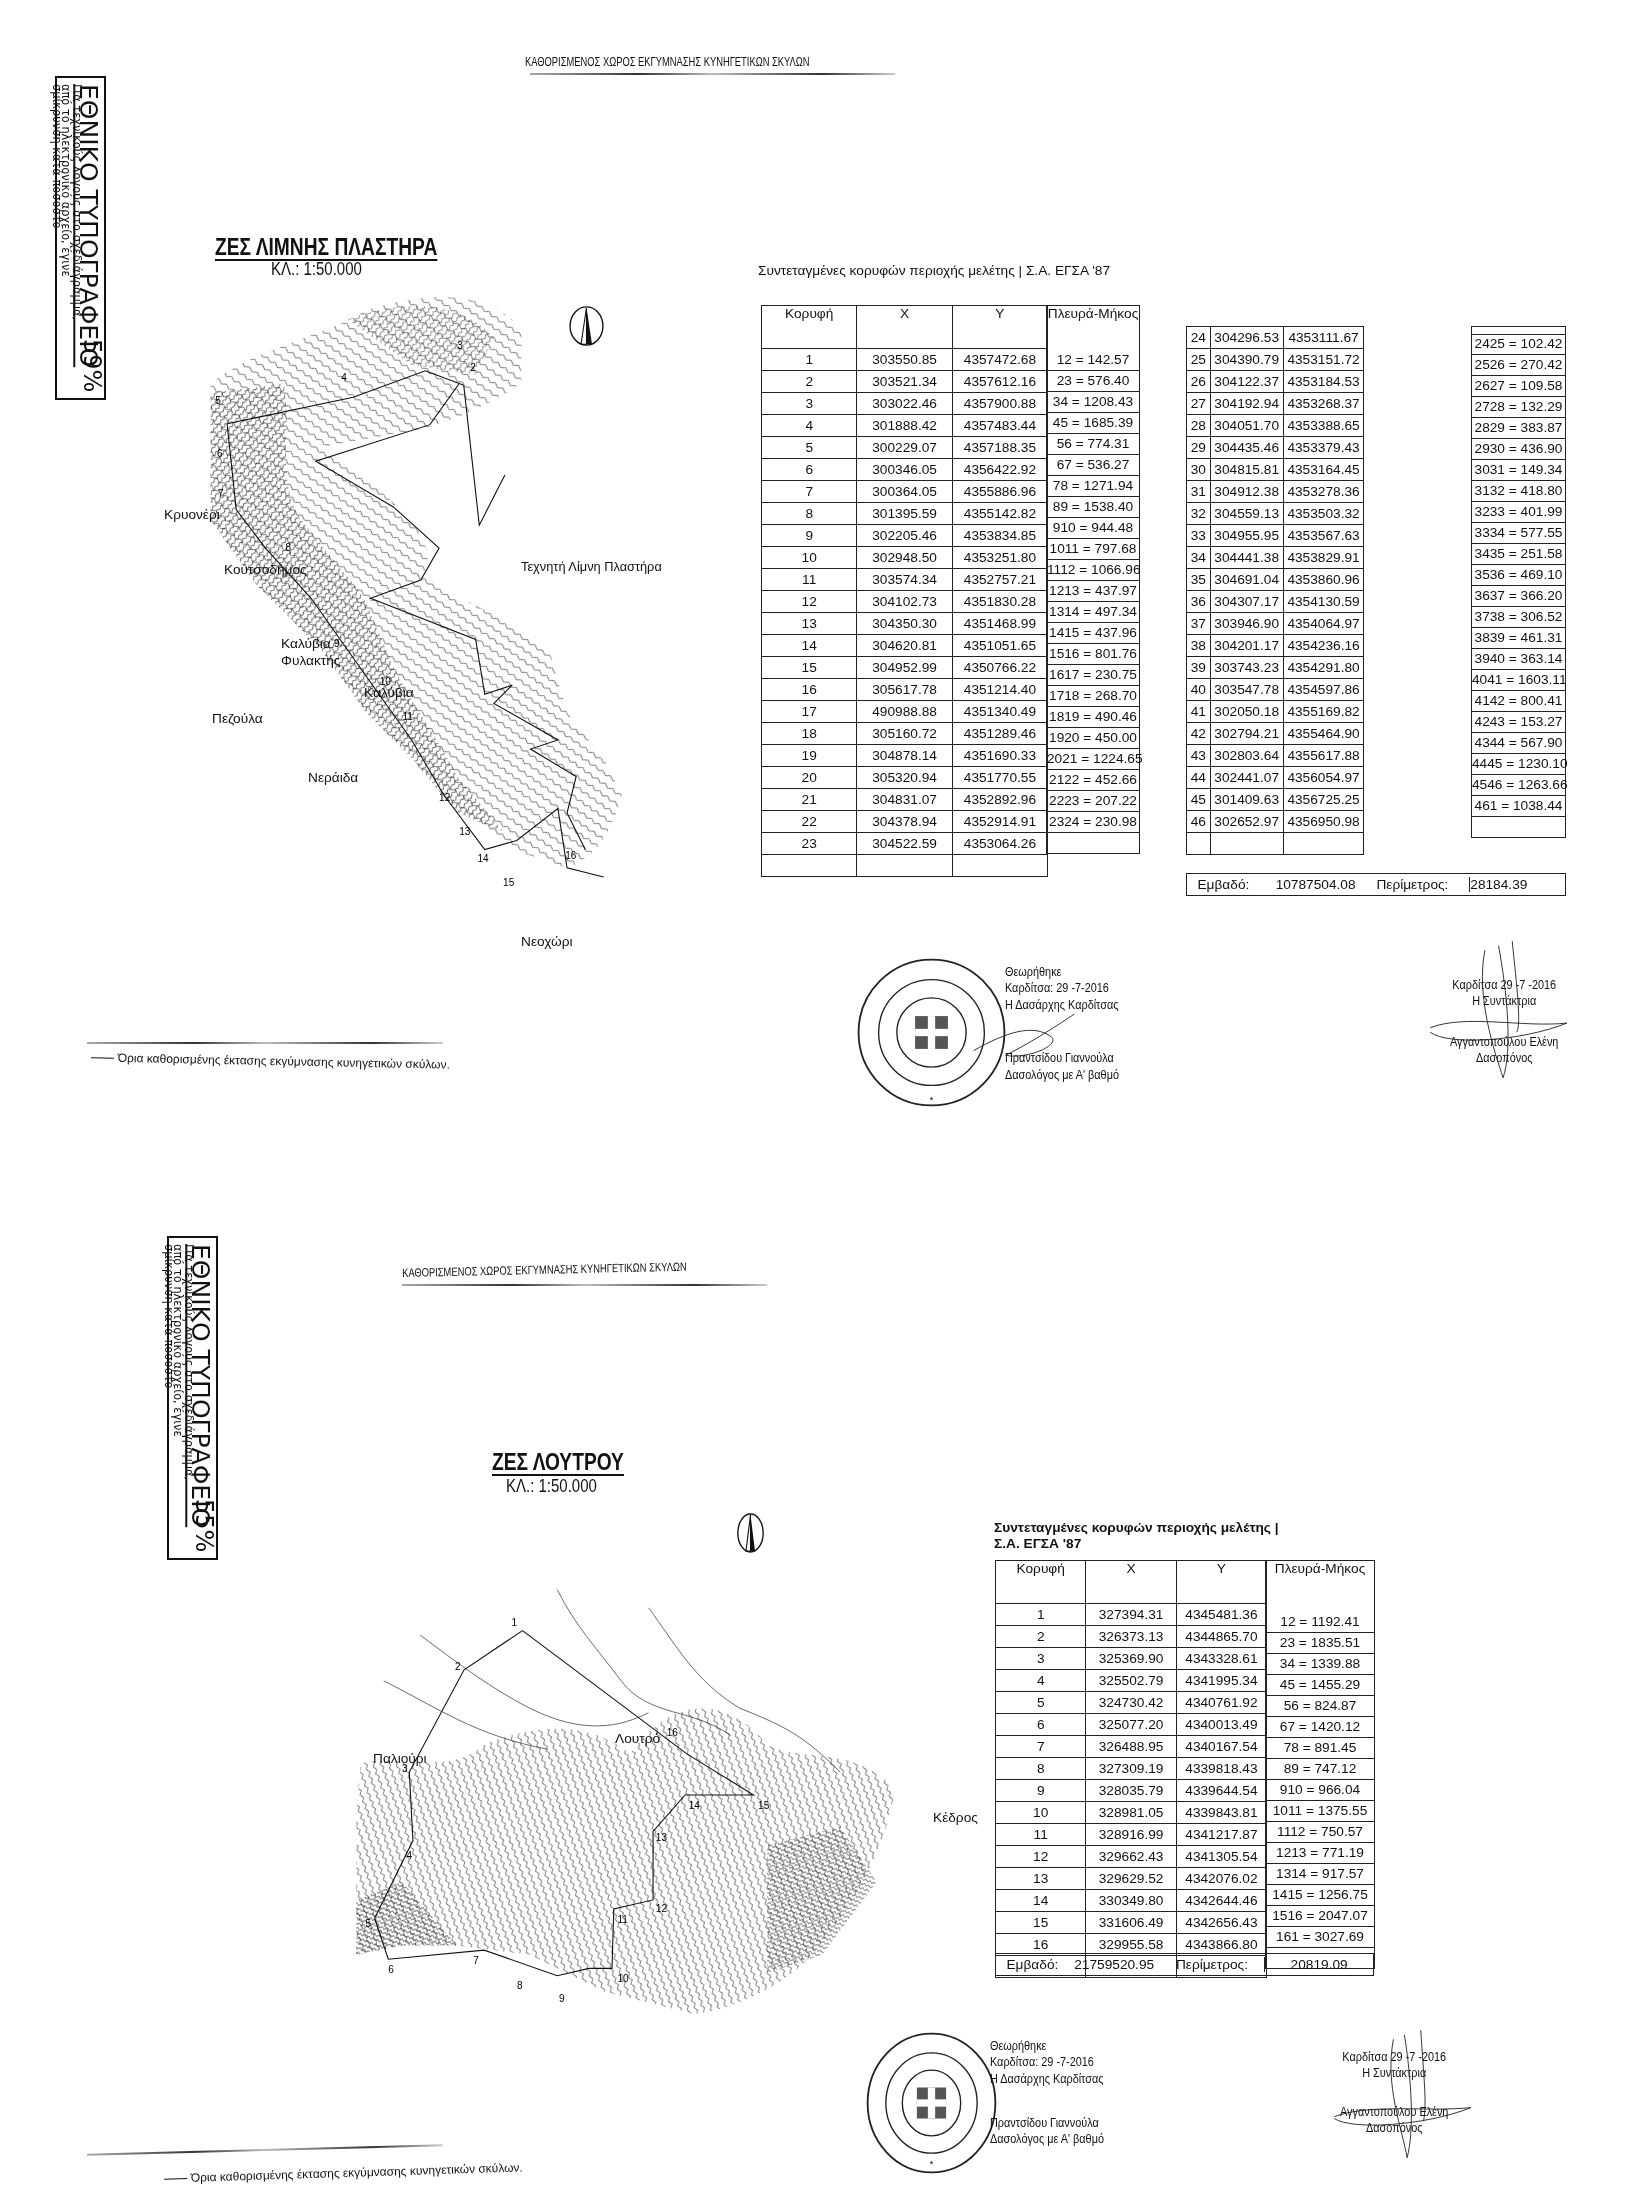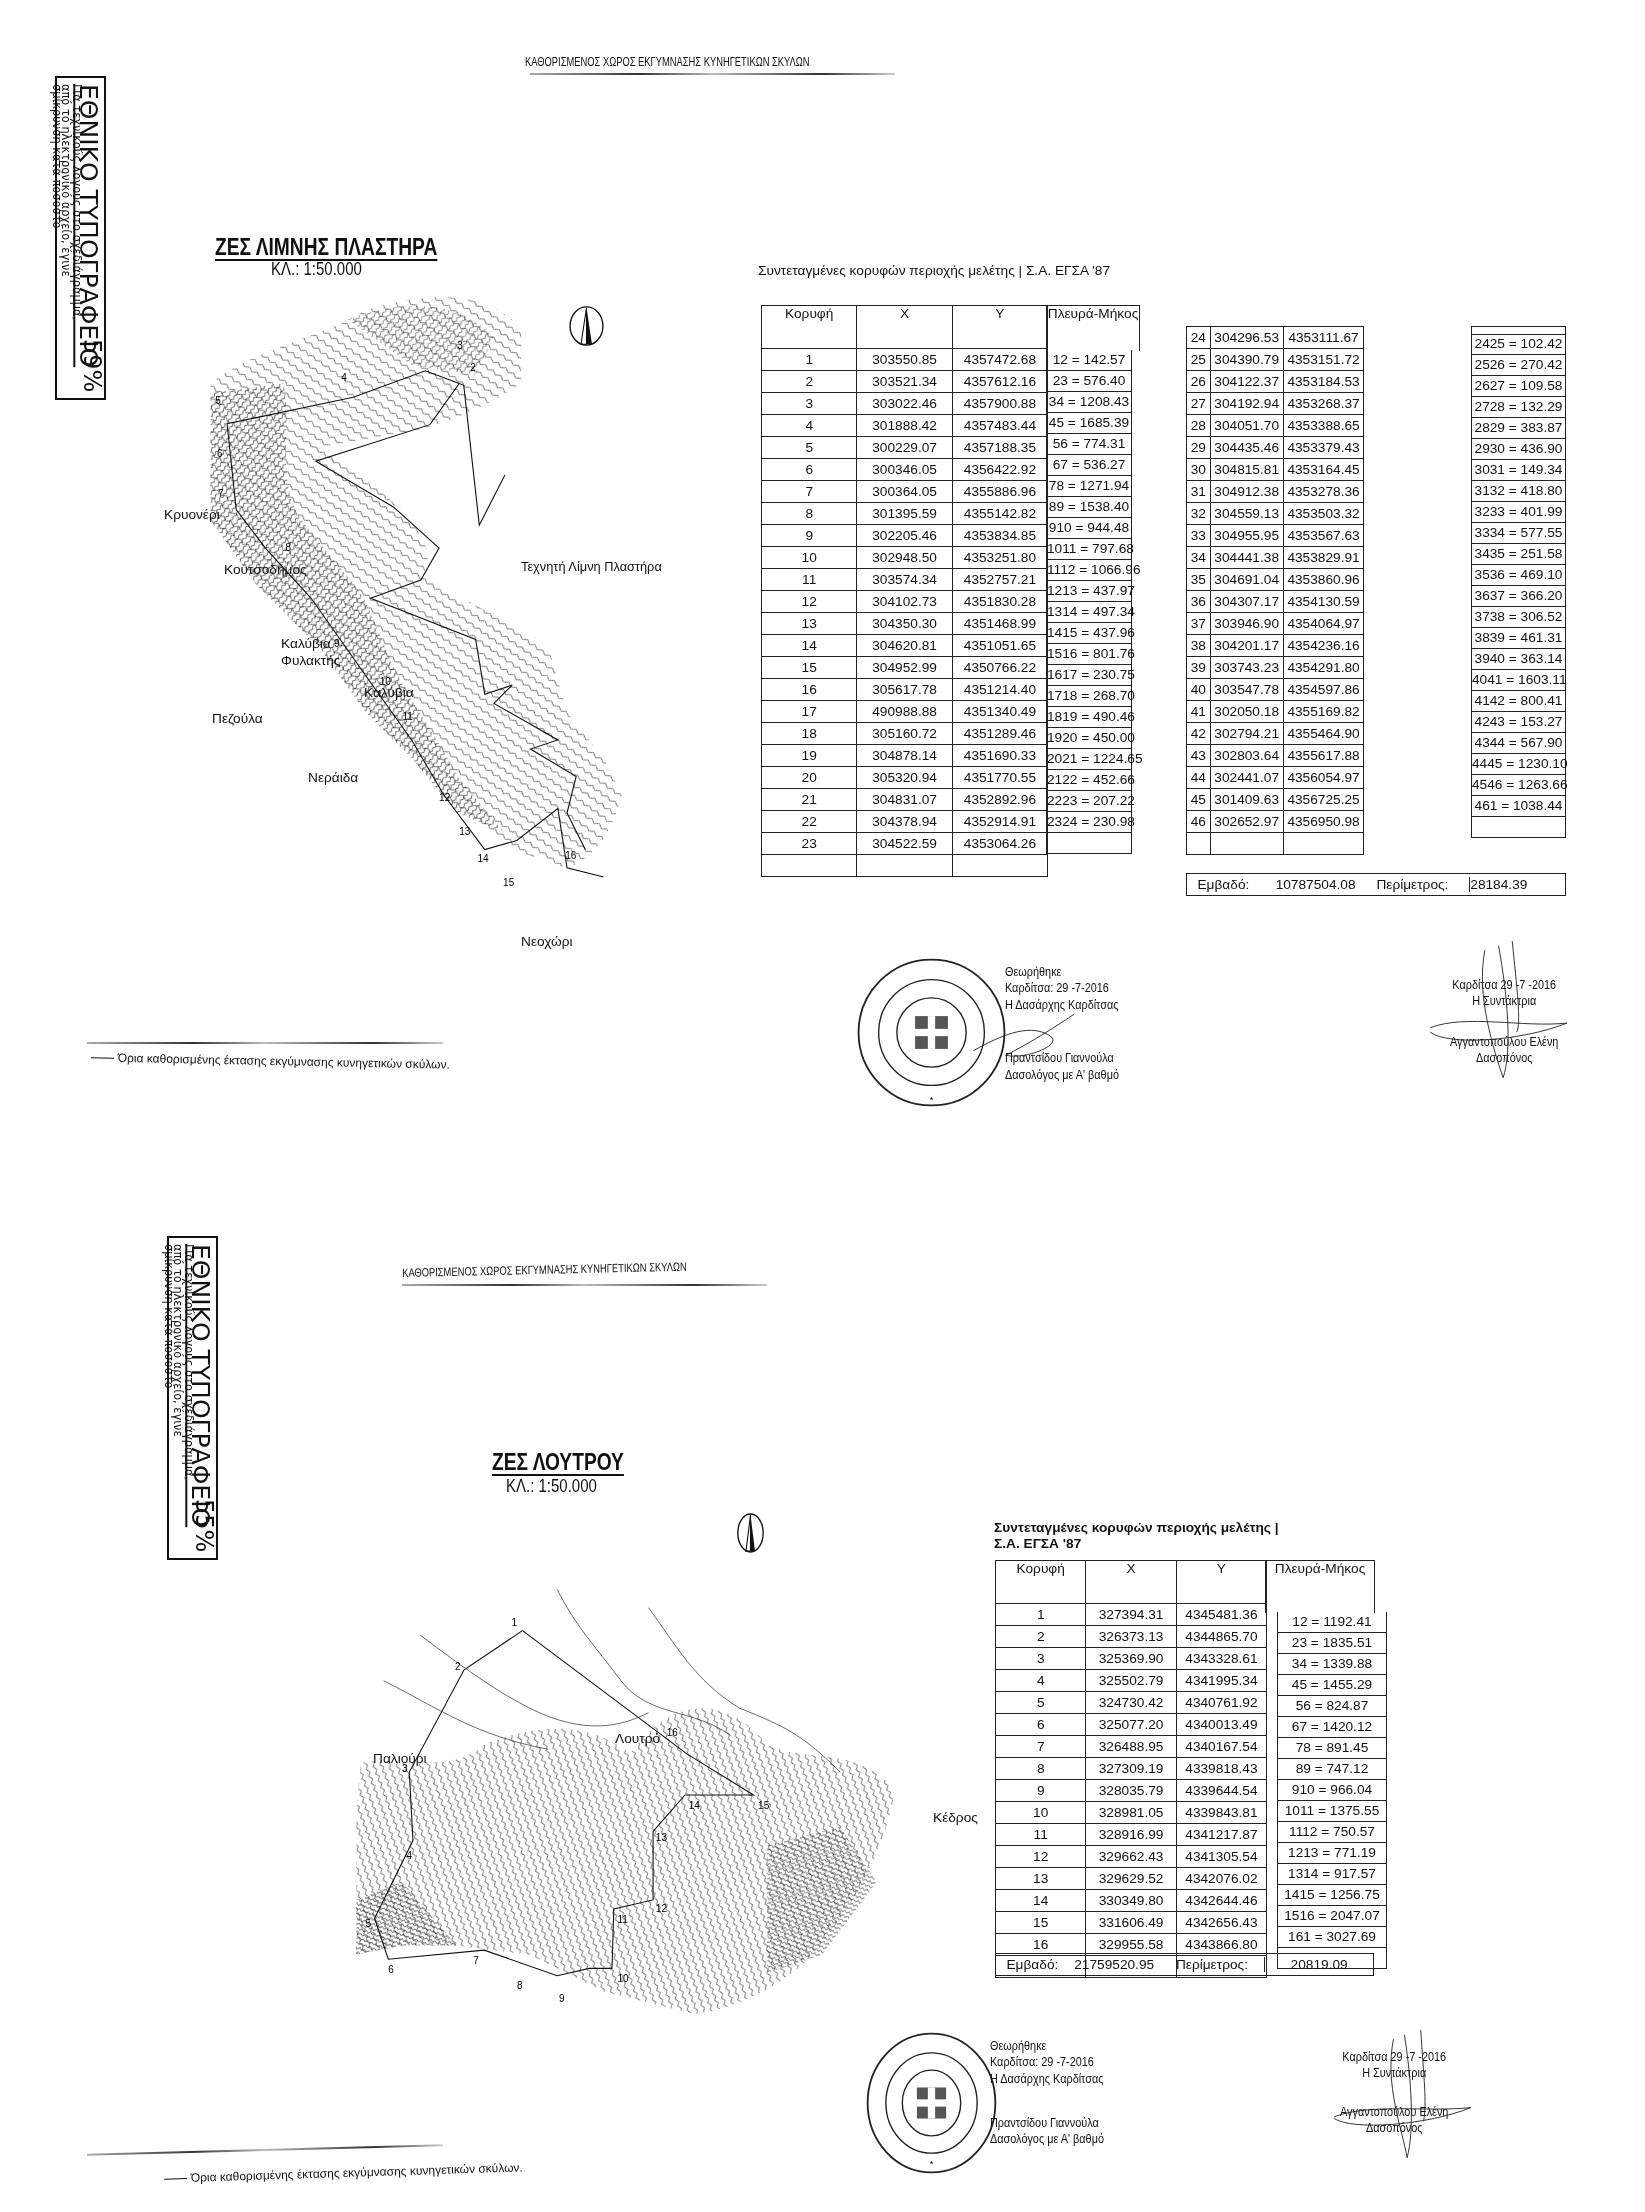--- a/index.html
+++ b/index.html
@@ -221,21 +221,21 @@
         <td>4353064.26</td>
       </tr>
       <tr>
         <td></td>
         <td></td>
         <td></td>
       </tr>
     </tbody>
 </table>
 <div class="abs" style="left:1046px;top:305px;font-size:13.7px;width:94px;height:46px;border:1.4px solid #222;border-bottom:none;box-sizing:border-box;text-align:center;">Πλευρά-Μήκος</div>
-<div class="side-col" style="left:1046px;top:350px;width:86px;" id="t1ls">
+<div class="side-col" style="left:1046px;top:350px;width:94px;" id="t1ls">
     <div>12 = 142.57</div>
     <div>23 = 576.40</div>
     <div>34 = 1208.43</div>
     <div>45 = 1685.39</div>
     <div>56 = 774.31</div>
     <div>67 = 536.27</div>
     <div>78 = 1271.94</div>
     <div>89 = 1538.40</div>
     <div>910 = 944.48</div>
     <div>1011 = 797.68</div>
@@ -605,21 +605,21 @@
     </tbody>
   <tbody>
     <tr>
         <td></td>
         <td></td>
         <td></td>
       </tr>
   </tbody>
 </table>
 <div class="abs" style="left:1265px;top:1560px;font-size:13.7px;width:110px;height:53px;border:1.4px solid #222;border-bottom:none;box-sizing:border-box;text-align:center;">Πλευρά-Μήκος</div>
-<div class="side-col" style="left:1265px;top:1612px;width:110px;margin-left:12px;" id="t2s">
+<div class="side-col" style="left:1265px;top:1612px;width:110px;" id="t2s">
     <div>12 = 1192.41</div>
     <div>23 = 1835.51</div>
     <div>34 = 1339.88</div>
     <div>45 = 1455.29</div>
     <div>56 = 824.87</div>
     <div>67 = 1420.12</div>
     <div>78 = 891.45</div>
     <div>89 = 747.12</div>
     <div>910 = 966.04</div>
     <div>1011 = 1375.55</div>

